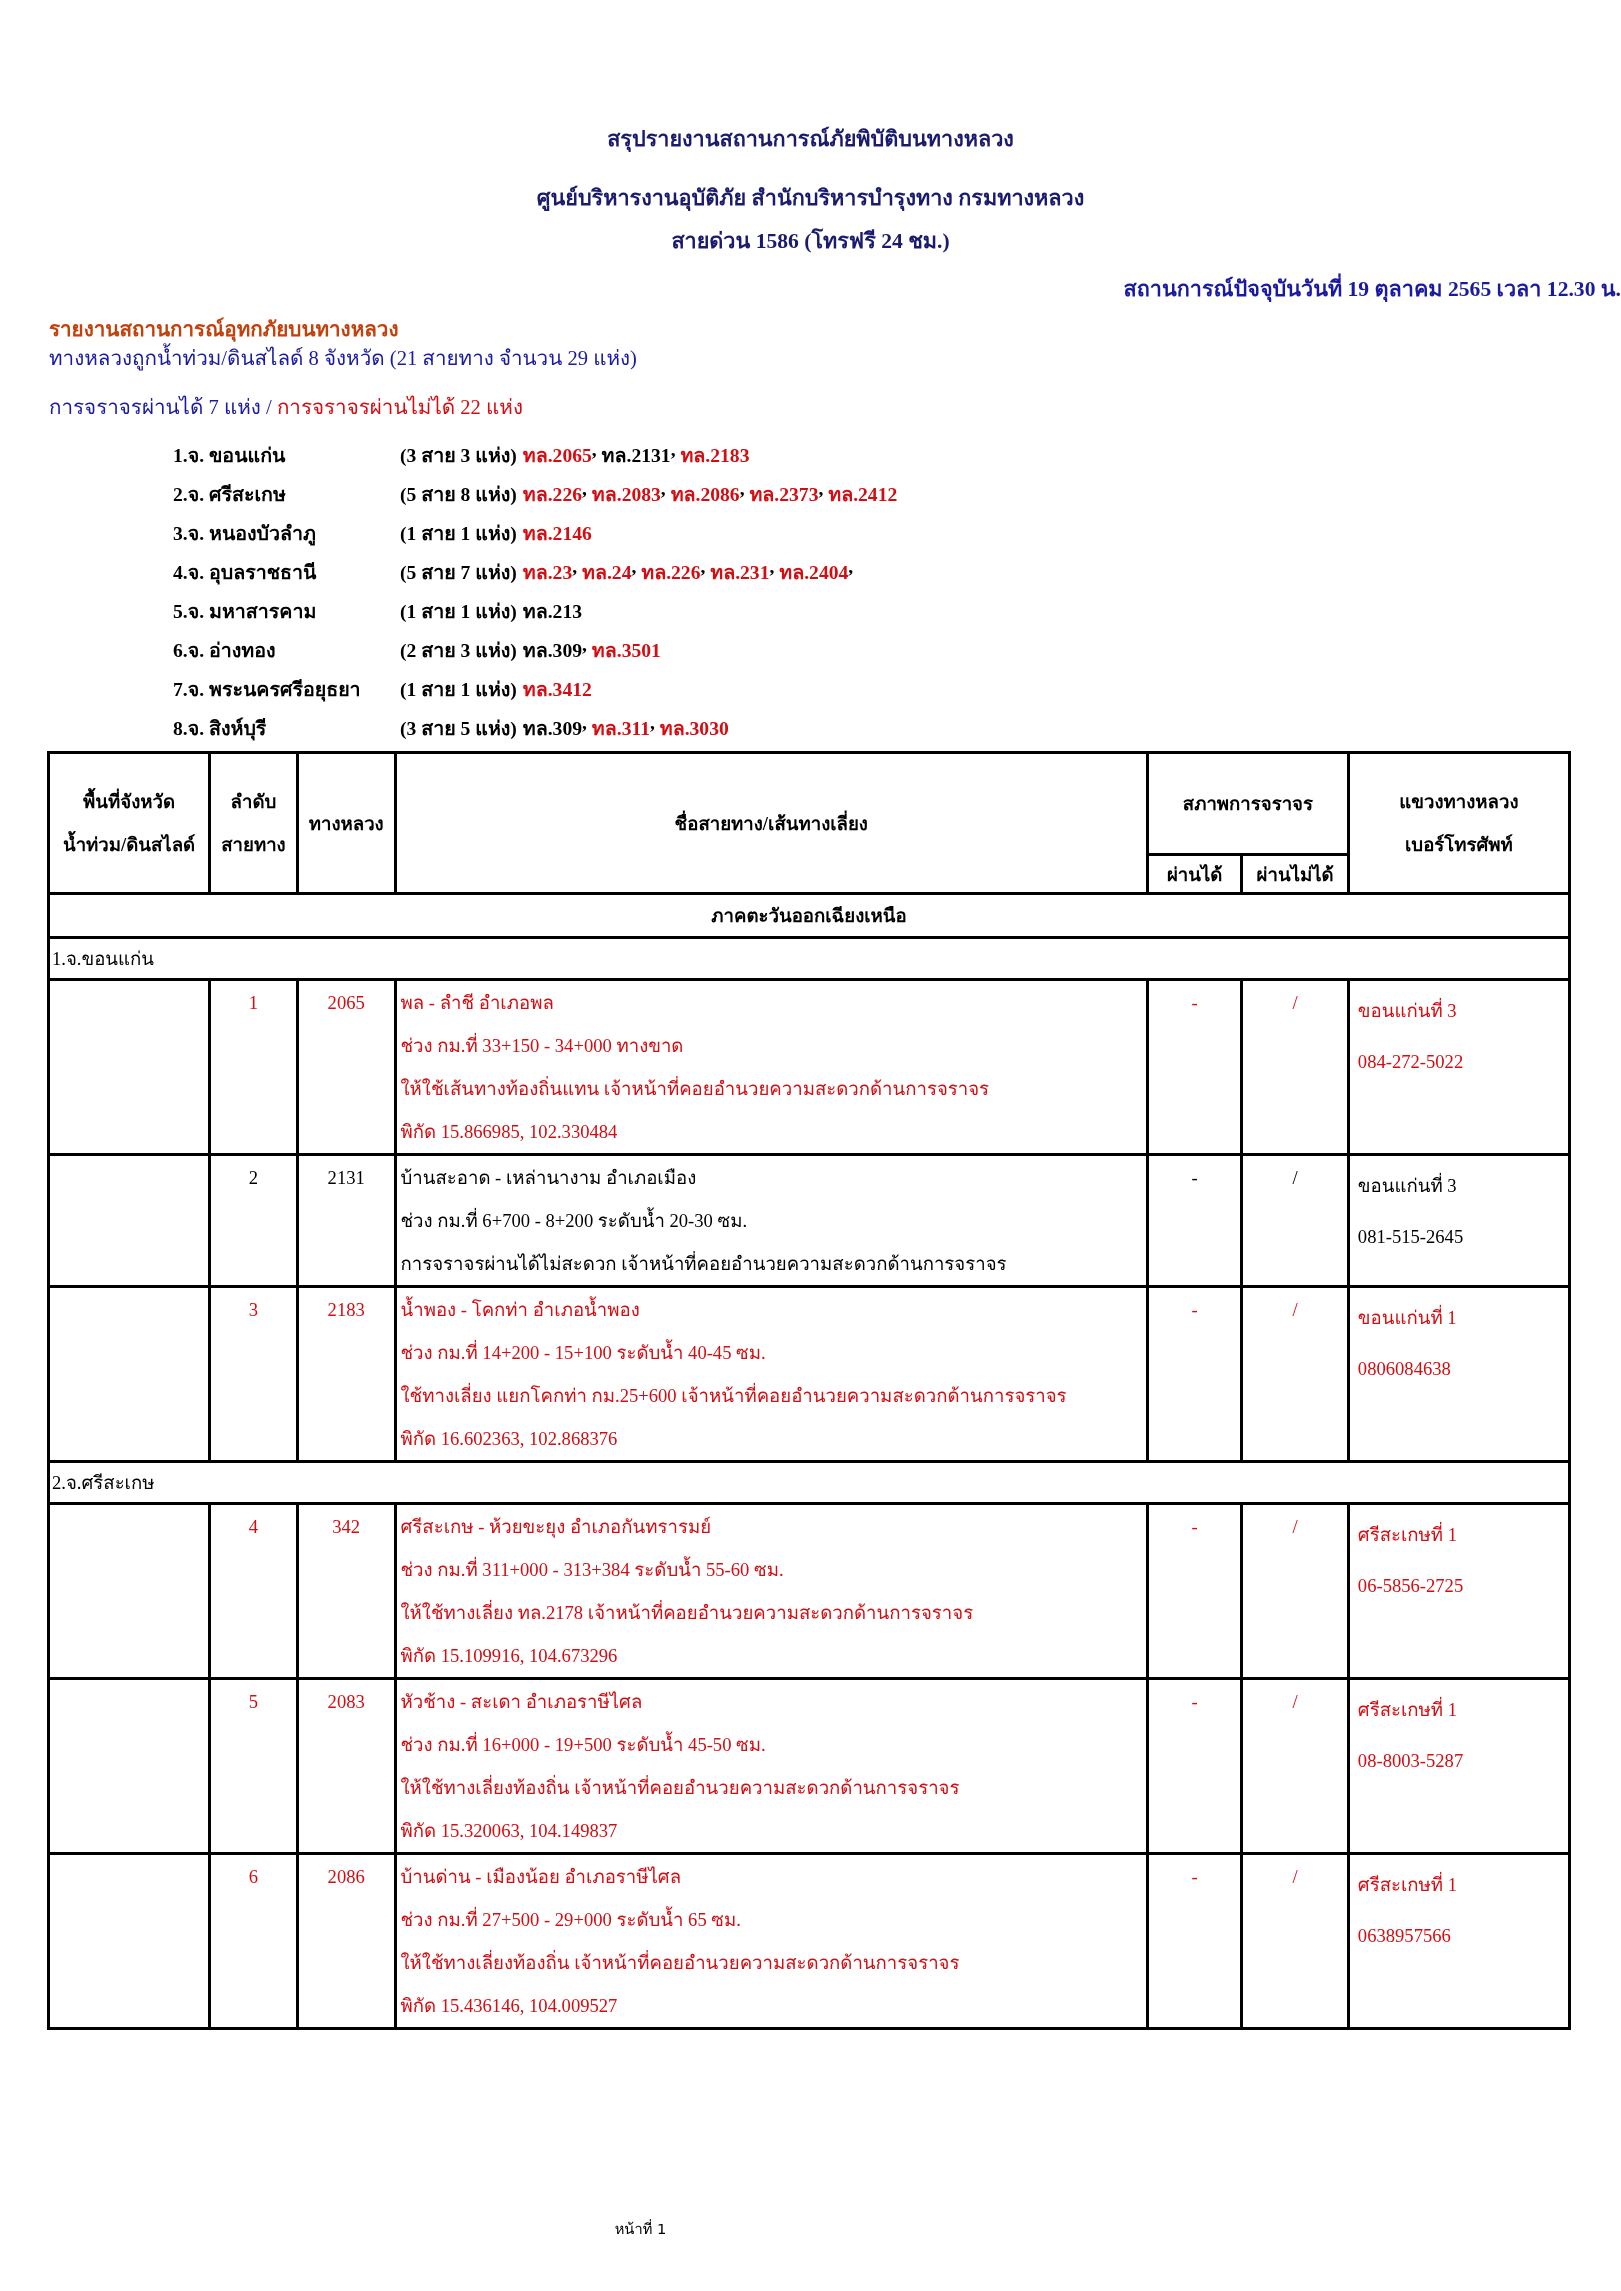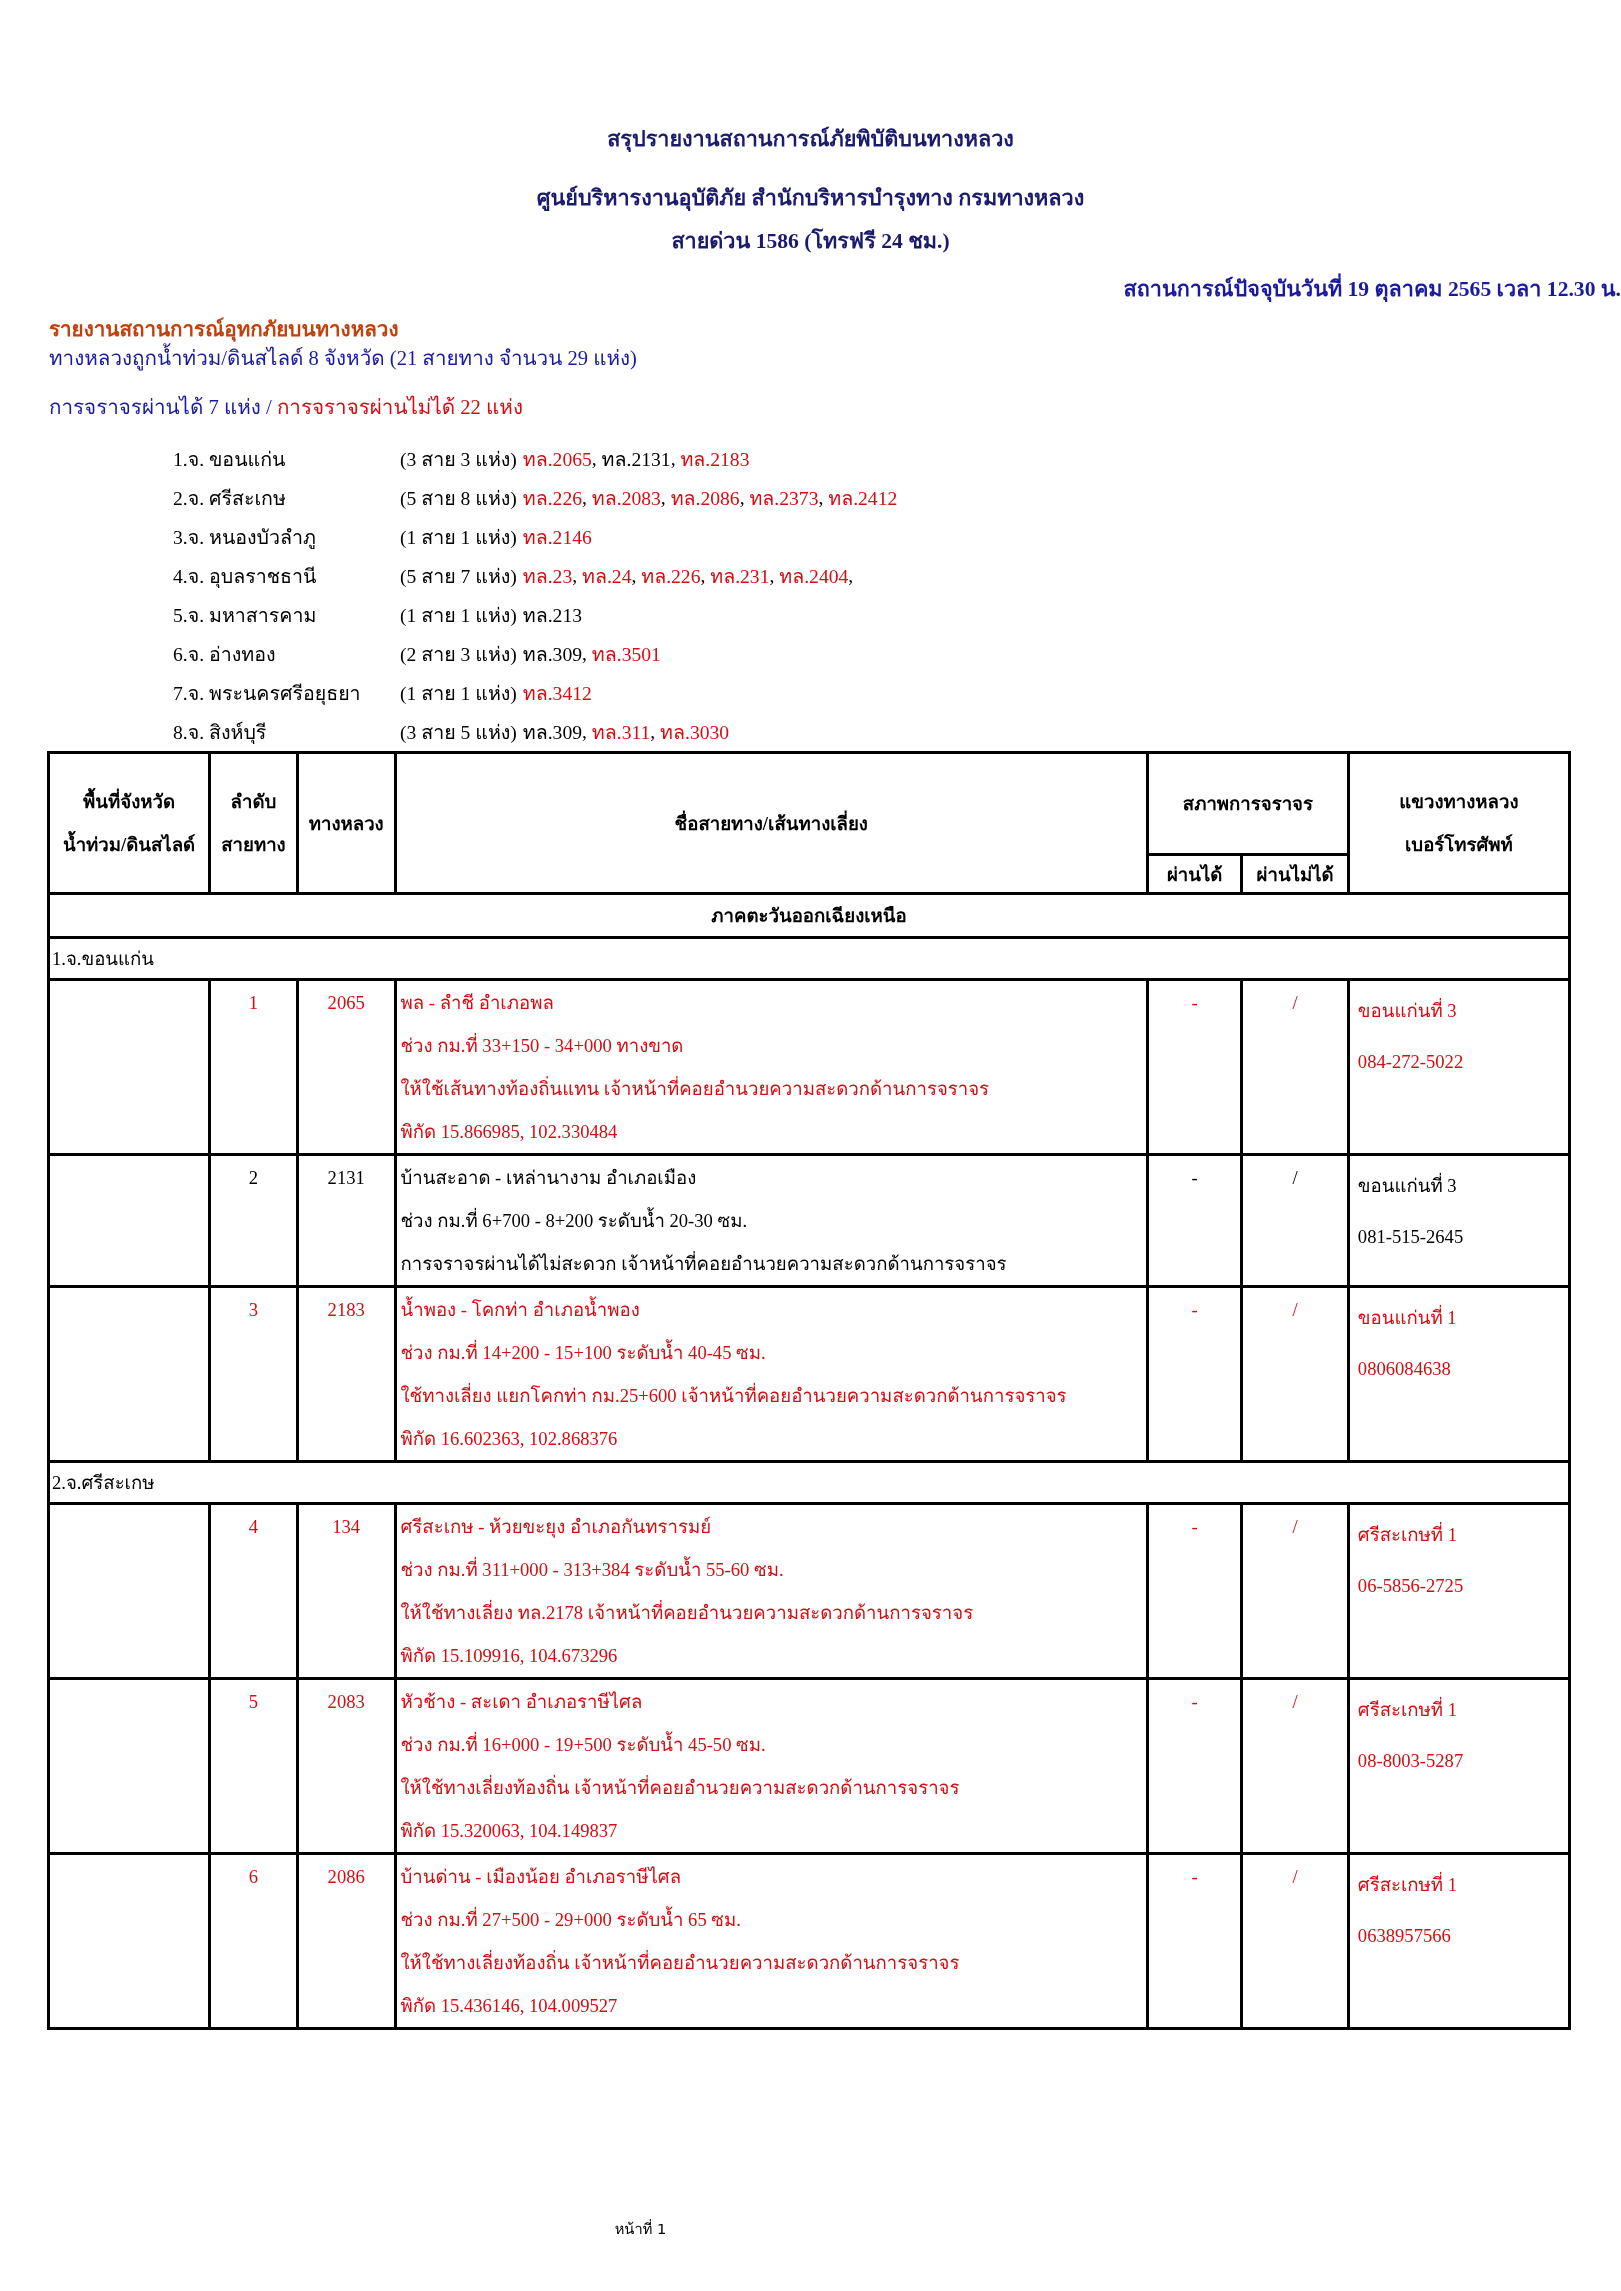--- a/index.html
+++ b/index.html
@@ -15,21 +15,21 @@
   .t2 { top: 180px; font-size: 21.6px; }
   .t3 { top: 223px; font-size: 21.6px; }
   .t4 { top: 271px; font-size: 21.6px; text-align: right; }
 
   .sum { position: absolute; left: 49px; font-size: 20.6px; }
   .s1 { top: 312px; font-weight: bold; color: #c2410c; }
   .s2 { top: 341px; color: #1a1aa0; }
   .s3 { top: 390px; color: #1a1aa0; }
 
   .prov-list { position: absolute; left: 173px; top: 439px; font-size: 19.6px; }
-  .prov-row { height: 39px; display: flex; align-items: center; white-space: nowrap; }
+  .prov-row { height: 39px; display: flex; align-items: flex-start; white-space: nowrap; font-weight: bold; }
   .prov-name { width: 227px; }
   .prov-count { margin-right: 5.9px; }
   .route-sep { color: #000; }
 
   table.main { position: absolute; left: 47px; top: 751px; width: 1524px;
                border-collapse: collapse; font-size: 18.6px; }
   table.main td, table.main th { border: 3.9px solid #000; padding: 0; vertical-align: top; }
   table.main th { font-weight: bold; vertical-align: middle; font-size: 18.6px; border-radius: 19px; }
   .hdr-line { display: block; line-height: 43px; }
   .region { text-align: center; font-weight: bold; height: 41px; vertical-align: middle !important; }
@@ -241,21 +241,21 @@
       </tr>
       <tr>
         <td class="province" colspan="7">2.จ.ศรีสะเกษ</td>
       </tr>
       <tr class="red">
         <td></td>
         <td class="cell-center">
           <span class="line">4</span>
         </td>
         <td class="cell-center">
-          <span class="line">134</span>
+          <span class="line">342</span>
         </td>
         <td class="route-cell">
           <span class="line">ศรีสะเกษ - ห้วยขะยุง อำเภอกันทรารมย์</span>
           <span class="line">ช่วง กม.ที่ 311+000 - 313+384  ระดับน้ำ 55-60 ซม.</span>
           <span class="line">ให้ใช้ทางเลี่ยง ทล.2178 เจ้าหน้าที่คอยอำนวยความสะดวกด้านการจราจร</span>
           <span class="line">พิกัด 15.109916, 104.673296</span>
         </td>
         <td class="cell-center">
           <span class="line">-</span>
         </td>

